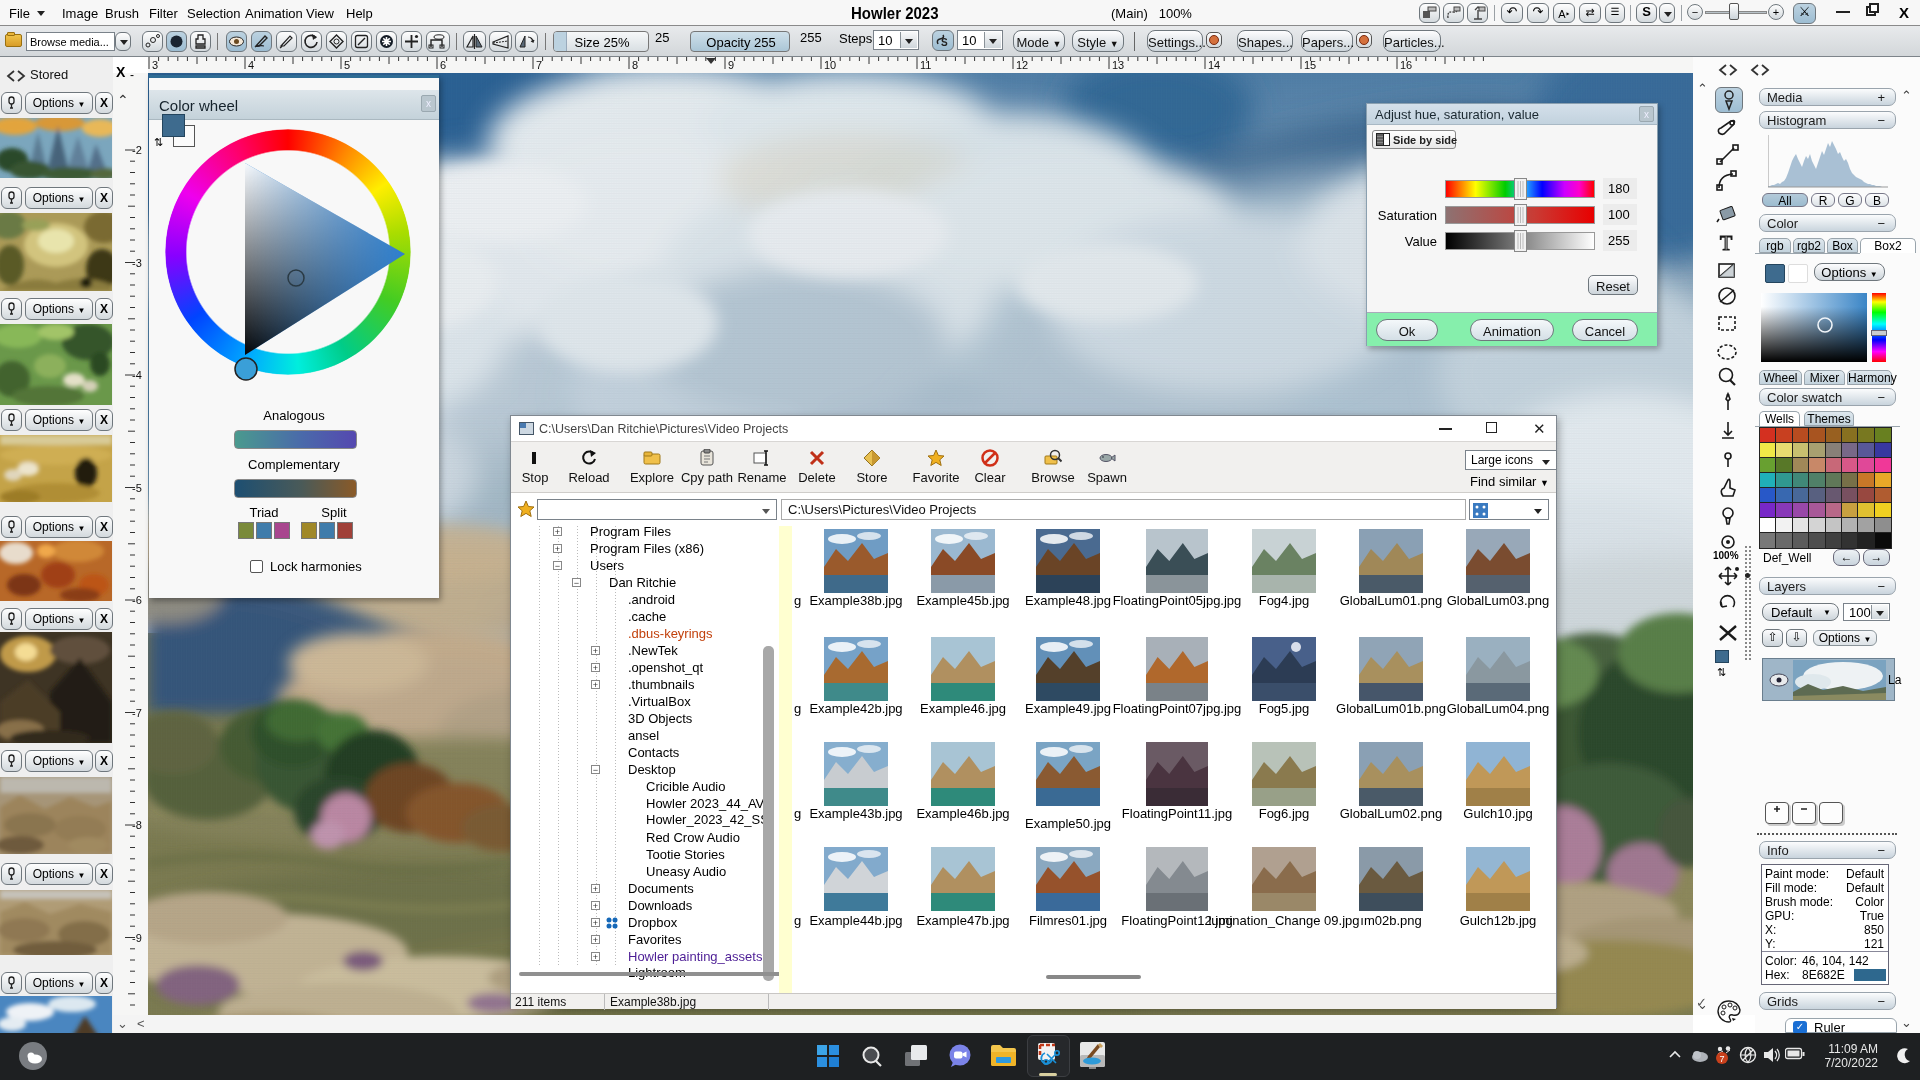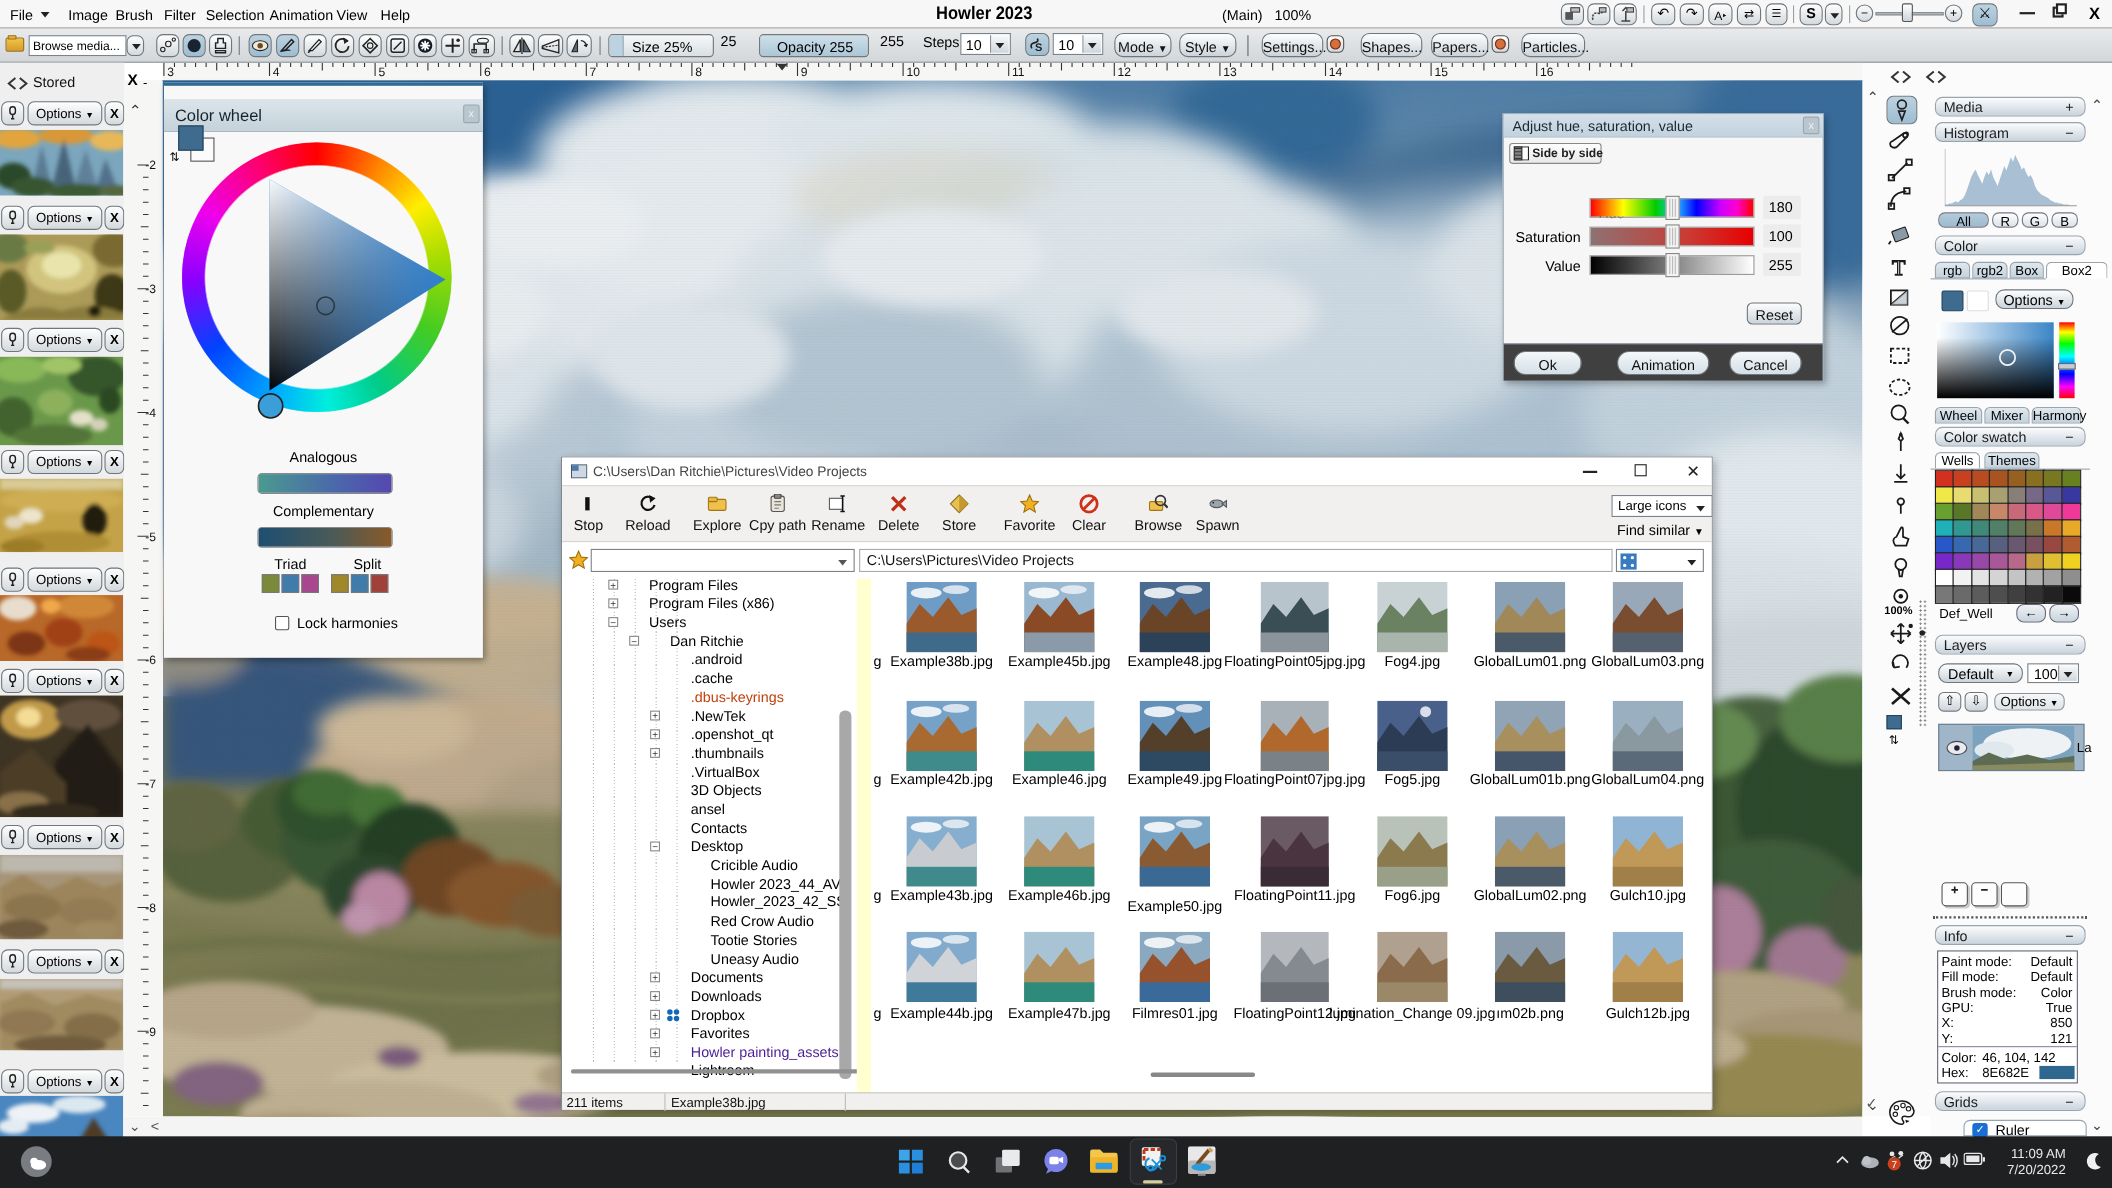--- a/index.html
+++ b/index.html
@@ -872,21 +872,21 @@
   <div class="abs" style="left:236px;top:100px;width:34px;height:21px;background:#ececec;"></div>
   <div class="abs" style="left:241px;top:103px;font-size:13px;">100</div>
   <div class="abs" style="left:0;top:130px;width:70px;text-align:right;font-size:13px;">Value</div>
   <div class="abs" style="left:78px;top:128px;width:150px;height:18px;border:1px solid #999;background:linear-gradient(90deg,#000,#fff);"></div>
   <div class="abs" style="left:147px;top:126px;width:13px;height:22px;background:#f2f2f2;border:1px solid #888;"><svg width="11" height="20">
           <path d="M3 2v16M5.5 2v16M8 2v16" stroke="#bbb"></path>
         </svg></div>
   <div class="abs" style="left:236px;top:126px;width:34px;height:21px;background:#ececec;"></div>
   <div class="abs" style="left:241px;top:129px;font-size:13px;">255</div>
   <div class="tbtn" style="left:221px;top:171px;width:50px;height:20px;border-radius:5px;padding-top:3px;font-size:13px;">Reset</div>
-  <div class="abs" style="left:0;top:208px;width:290px;height:34px;background:#404040;border-top:1px solid #aab;">
+  <div class="abs" style="left:0;top:208px;width:290px;height:34px;background:#86efac;border-top:1px solid #aab;">
     <div class="tbtn" style="left:9px;top:6px;width:62px;height:22px;border-radius:11px;padding-top:4px;font-size:13px;background:linear-gradient(#f4f8fa,#d4dfe6);">Ok</div>
     <div class="tbtn" style="left:103px;top:6px;width:84px;height:22px;border-radius:11px;padding-top:4px;font-size:13px;background:linear-gradient(#f4f8fa,#d4dfe6);">Animation</div>
     <div class="tbtn" style="left:205px;top:6px;width:66px;height:22px;border-radius:11px;padding-top:4px;font-size:13px;background:linear-gradient(#f4f8fa,#d4dfe6);">Cancel</div>
   </div>
 </div>
 
 <div id="browser" class="abs" style="left:510px;top:415px;width:1047px;height:593px;background:#fff;border:1px solid #808890;box-shadow:2px 3px 8px rgba(0,0,0,0.3);">
       <div class="abs" style="left:0;top:0;width:1045px;height:25px;background:#fff;">
         <svg class="abs" style="left:8px;top:6px;" width="15" height="13">
           <rect x="0.5" y="0.5" width="14" height="12" fill="#cdd8e2" stroke="#456"></rect>

